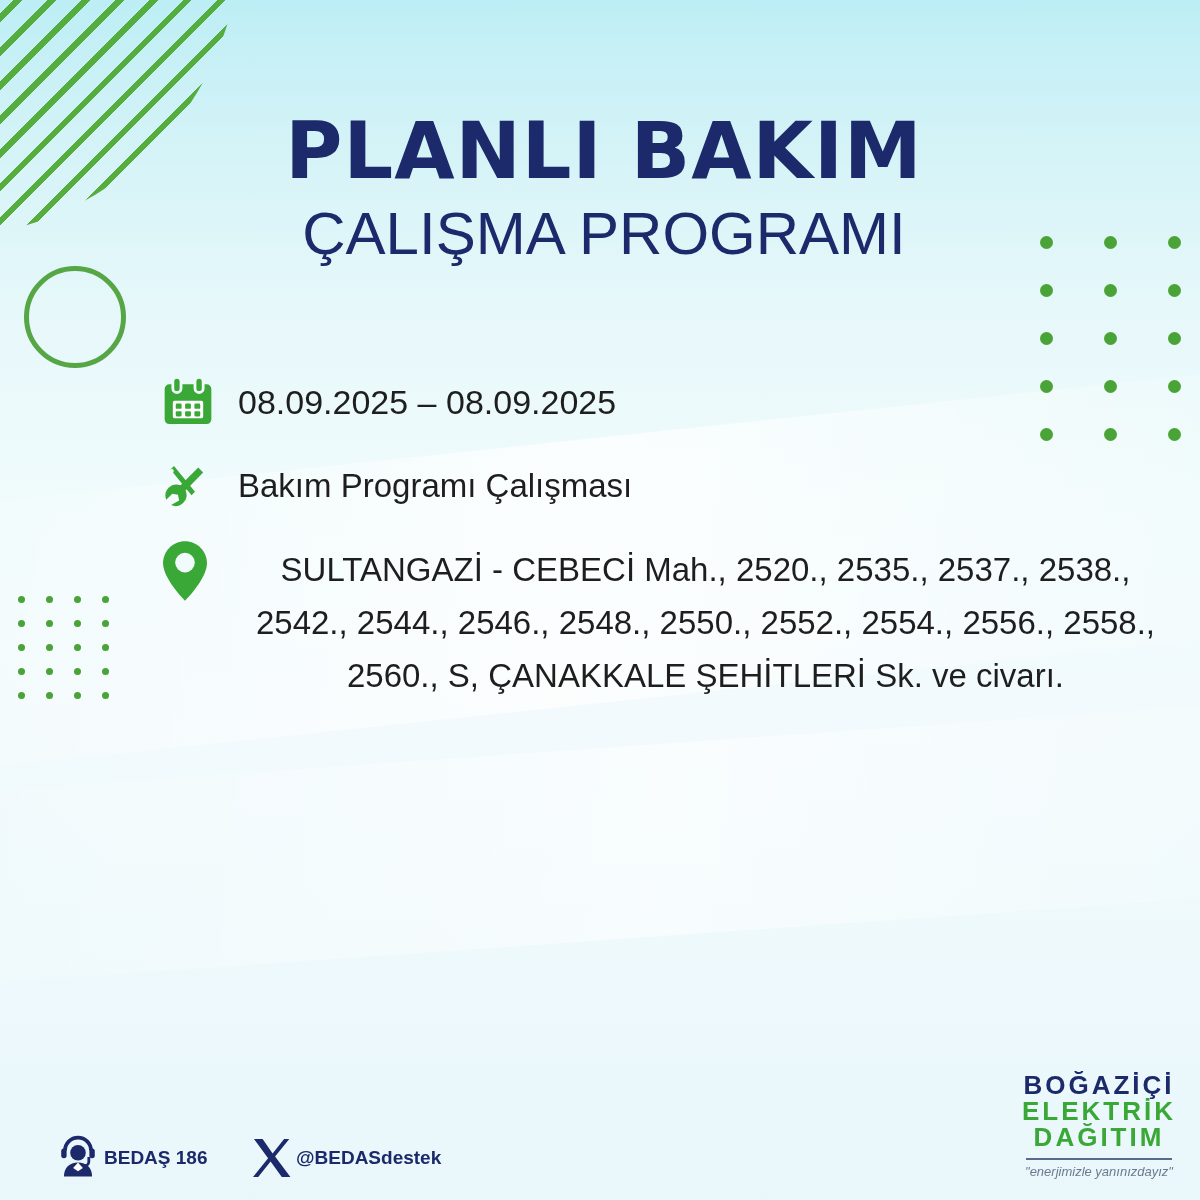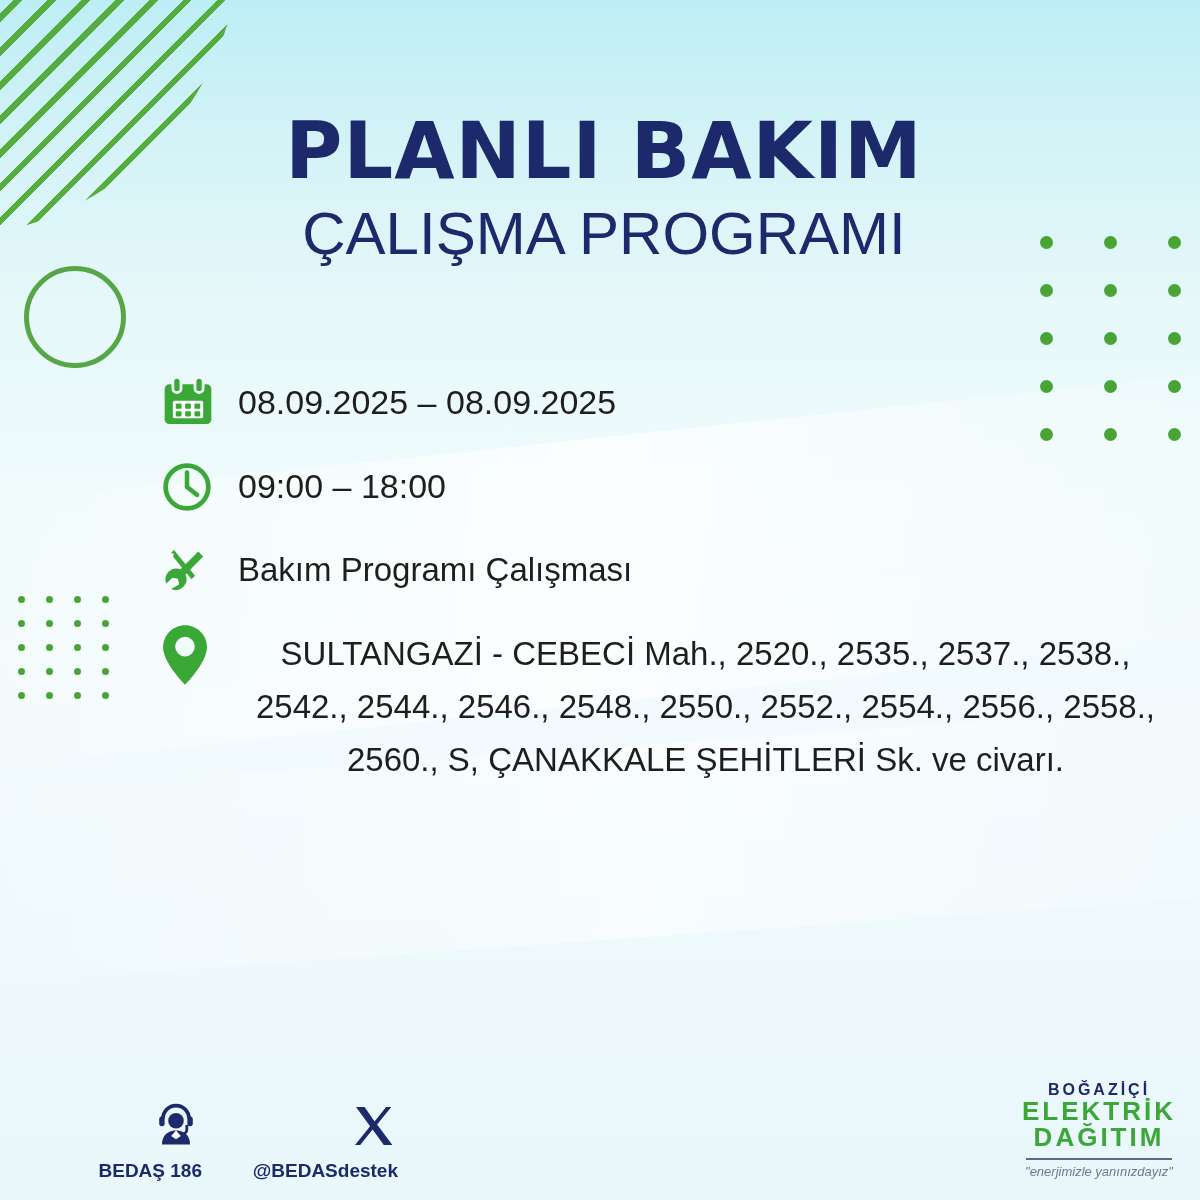--- a/index.html
+++ b/index.html
@@ -73,29 +73,29 @@
     font-family:"Liberation Sans",sans-serif;padding-top:4px;
   }
   #row-date .txt,#row-time .txt{font-size:34px;}
   #row-work .txt{font-size:33px;}
   #row-loc{margin-top:4px;text-align:center;}
   #row-loc .txt{font-size:33px;line-height:1.6;max-width:935px;}
 
   
   .footer{position:absolute;left:0;bottom:0;width:1200px;height:170px;}
   .contacts{position:absolute;left:52px;bottom:18px;display:flex;align-items:flex-end;gap:46px;}
-  .contact{display:flex;flex-direction:column;align-items:flex-end;width:150px;}
+  .contact{display:flex;align-items:center;width:150px;}
   .contact .cico{height:58px;display:flex;align-items:flex-end;justify-content:center;}
   .contact .clabel{
     margin-top:10px;font-size:19px;font-weight:700;color:#1c2a6b;
     font-family:"Liberation Sans",sans-serif;white-space:nowrap;
   }
 
   .brand{position:absolute;right:24px;bottom:22px;text-align:center;line-height:1;}
-  .brand .b1{font-size:16px;font-weight:700;letter-spacing:3px;color:#1c2a6b;font-family:"Liberation Sans",sans-serif;}
+  .brand .b1{font-size:26px;font-weight:700;letter-spacing:3px;color:#1c2a6b;font-family:"Liberation Sans",sans-serif;}
   .brand .b2{font-size:26px;font-weight:700;letter-spacing:3px;color:#3aa836;font-family:"Liberation Sans",sans-serif;}
   .brand .b3{font-size:26px;font-weight:700;letter-spacing:3px;color:#3aa836;font-family:"Liberation Sans",sans-serif;}
   .brand .bline{height:2px;background:#5a6a8a;margin:8px 4px 5px 4px;}
   .brand .b4{font-size:13px;font-style:italic;color:#6b7a93;font-family:"Liberation Sans",sans-serif;}
 </style>
 </head>
 <body>
 
 <div id="stage">
 
@@ -166,29 +166,20 @@
             <rect x="29.5" y="24.5" width="5" height="4.5" rx="1"></rect>
             <rect x="13.5" y="31" width="5" height="4.5" rx="1"></rect>
             <rect x="21.5" y="31" width="5" height="4.5" rx="1"></rect>
             <rect x="29.5" y="31" width="5" height="4.5" rx="1"></rect>
           </g>
         </svg>
       </div>
       <div class="txt">08.09.2025 – 08.09.2025</div>
     </div>
 
-    <div class="row" id="row-time">
-      <div class="ico">
-        <svg width="54" height="54" viewBox="0 0 48 48">
-          <circle cx="24" cy="24" r="19" fill="none" stroke="#3aa836" stroke-width="4.2"></circle>
-          <path d="M24 11 L24 24 L33 31" fill="none" stroke="#3aa836" stroke-width="4" stroke-linecap="round" stroke-linejoin="round"></path>
-        </svg>
-      </div>
-      <div class="txt">09:00 – 18:00</div>
-    </div>
 
     <div class="row" id="row-work">
       <div class="ico">
         <svg width="56" height="56" viewBox="0 0 48 48">
           <path d="M9 9 L12 6 L30 28 L27 31 Z" fill="#3aa836"></path>
           <circle cx="10.2" cy="10.2" r="1.6" fill="#ffffff"></circle>
           <path d="M38.5 8.5 a9.5 9.5 0 0 0 -12.4 12.6 L11 36.5 l4.2 4.2 L30.4 25.4 a9.5 9.5 0 0 0 12.3 -12.4 l-5.3 5.3 -4.8 -1 -1 -4.8 z" fill="#3aa836" transform="rotate(180 24 24)"></path>
         </svg>
       </div>
       <div class="txt">Bakım Programı Çalışması</div>

